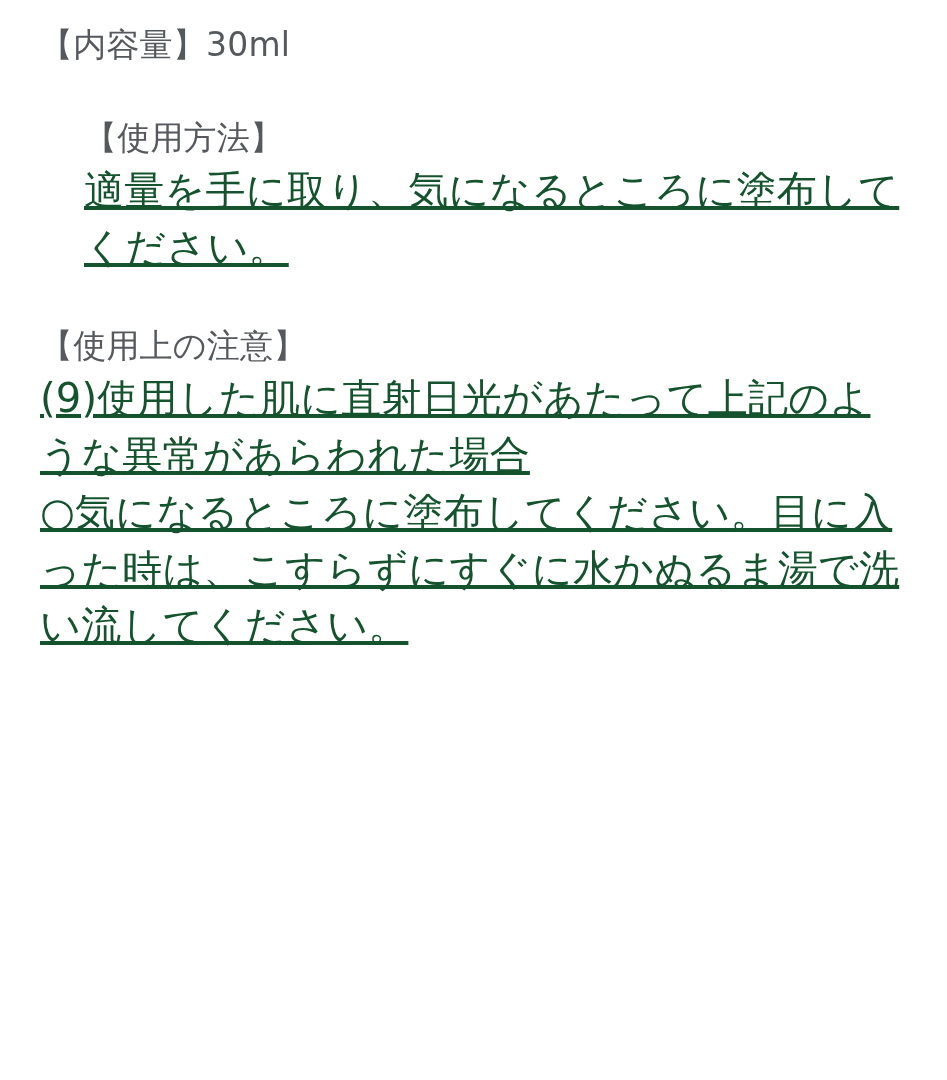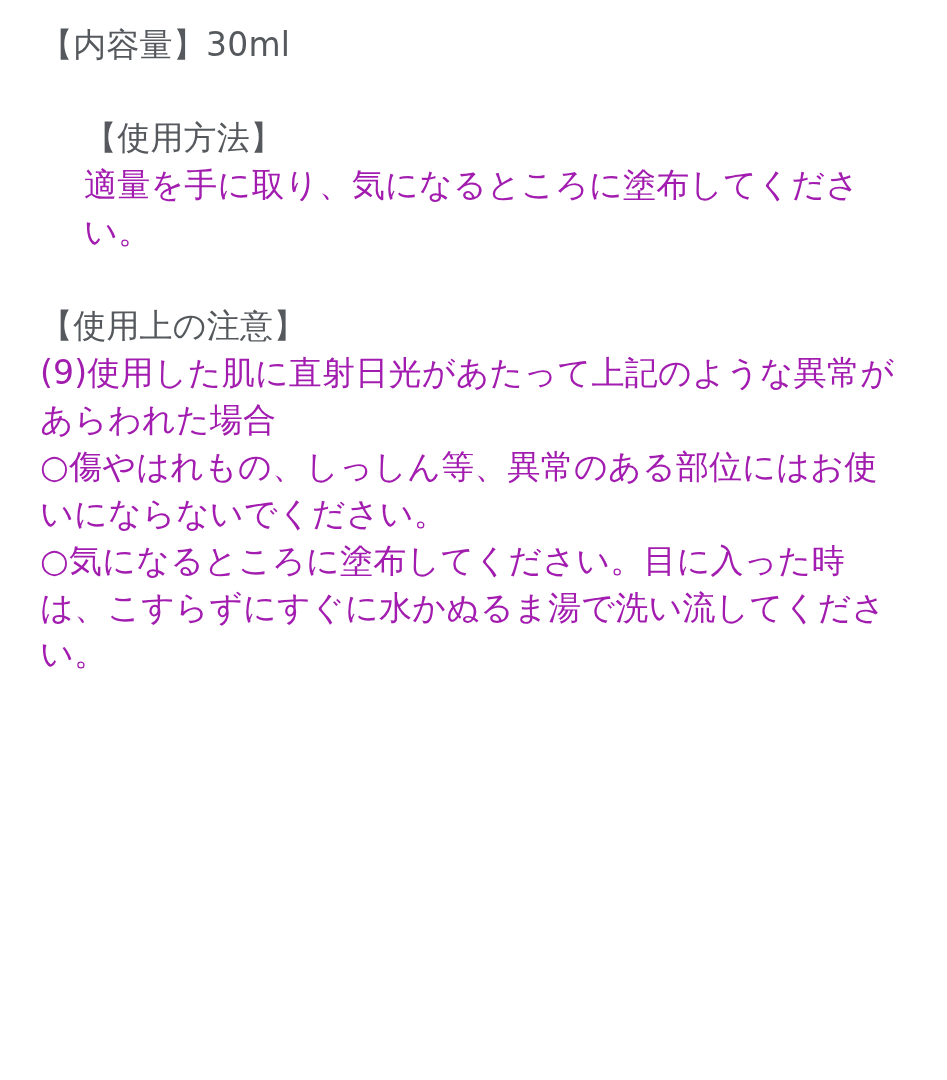--- a/index.html
+++ b/index.html
@@ -28,25 +28,26 @@
     margin-bottom: 0;
   }
   .heading {
     font-size: 33px;
     line-height: 1.42;
     letter-spacing: 0.2px;
     color: #55595d;
     margin: 0;
   }
   .para {
-    font-size: 33px;
+    font-size: 40px;
     line-height: 1.42;
     letter-spacing: 0.2px;
-    color: #a21caf;
+    color: #14532d;
     margin: 0;
+    text-decoration: underline;
   }
   .block-volume {
     margin-bottom: 46px;
   }
   .block-usage {
     margin-bottom: 48px;
     margin-left: 44px;
   }
   .caution-body .para {
     margin: 0;
@@ -63,18 +64,17 @@
 
   <section class="block block-usage">
     <p class="heading">【使用方法】</p>
     <p class="para">適量を手に取り、気になるところに塗布してください。</p>
   </section>
 
   <section class="block block-cautions">
     <p class="heading">【使用上の注意】</p>
     <div class="caution-body">
       <p class="para">(9)使用した肌に直射日光があたって上記のような異常があらわれた場合</p>
-      <p class="para">○傷やはれもの、しっしん等、異常のある部位にはお使いにならないでください。</p>
       <p class="para">○気になるところに塗布してください。目に入った時は、こすらずにすぐに水かぬるま湯で洗い流してください。</p>
     </div>
   </section>
 
 </div>
 
 </body></html>

